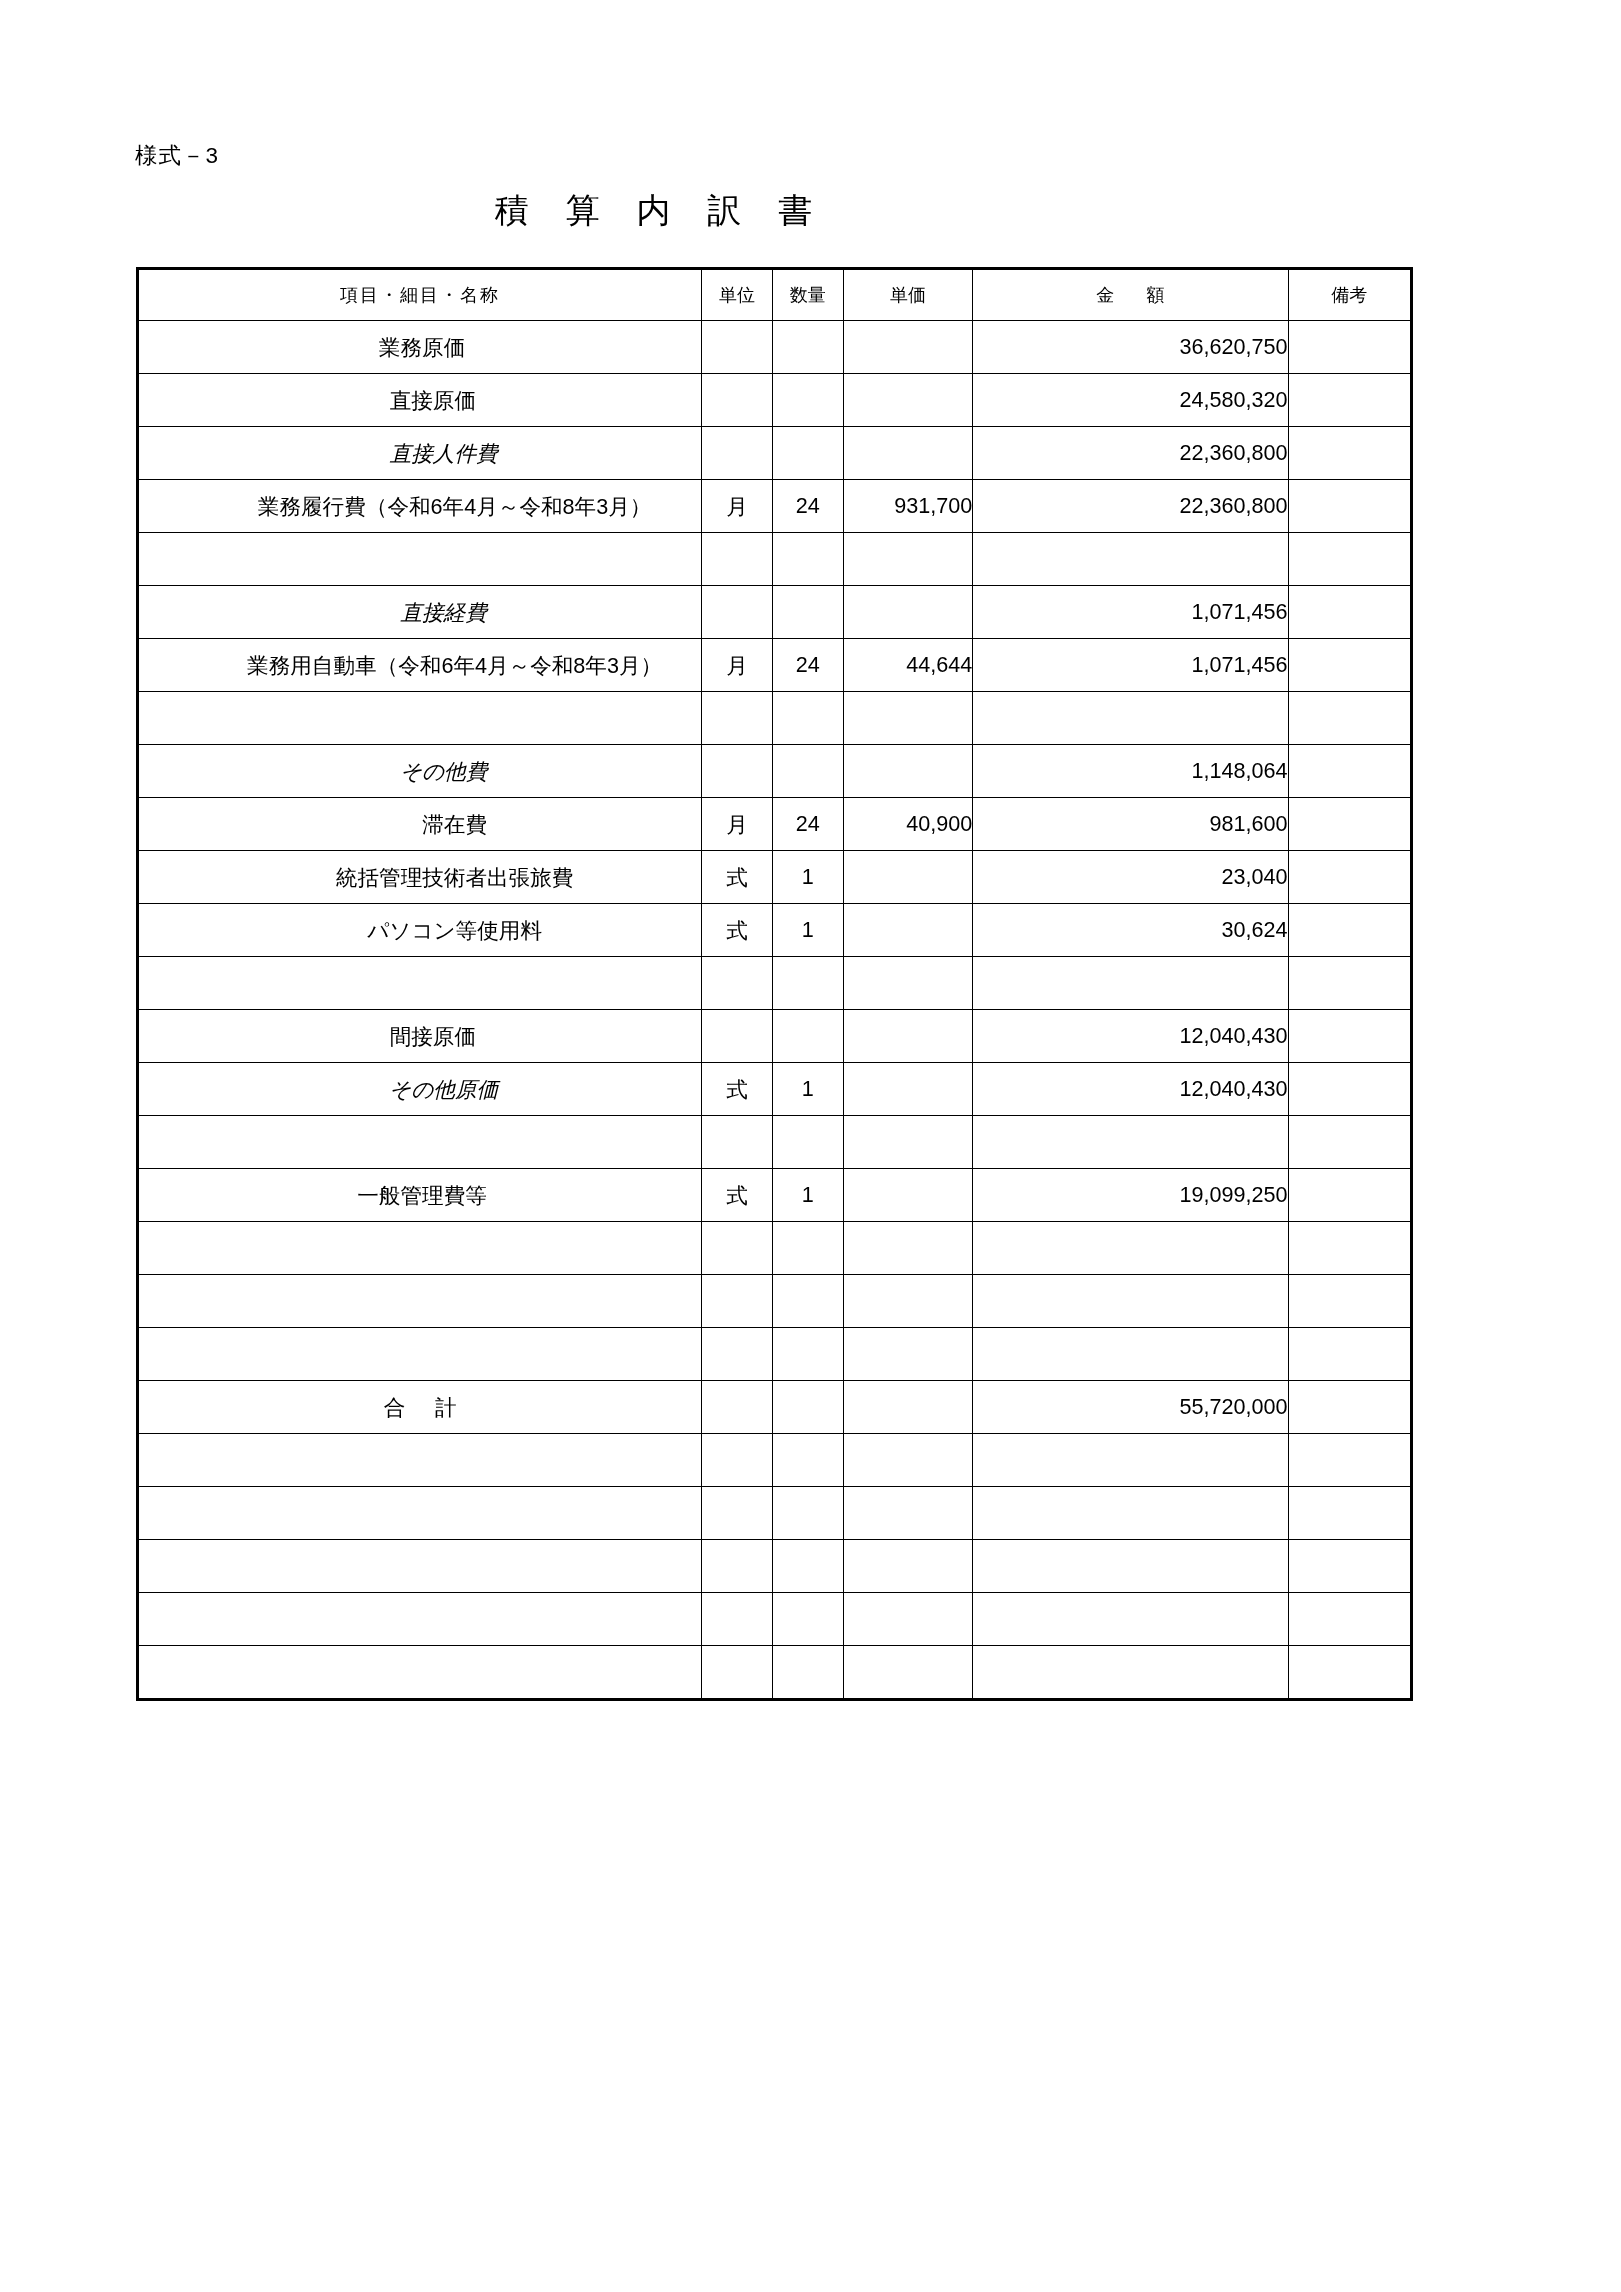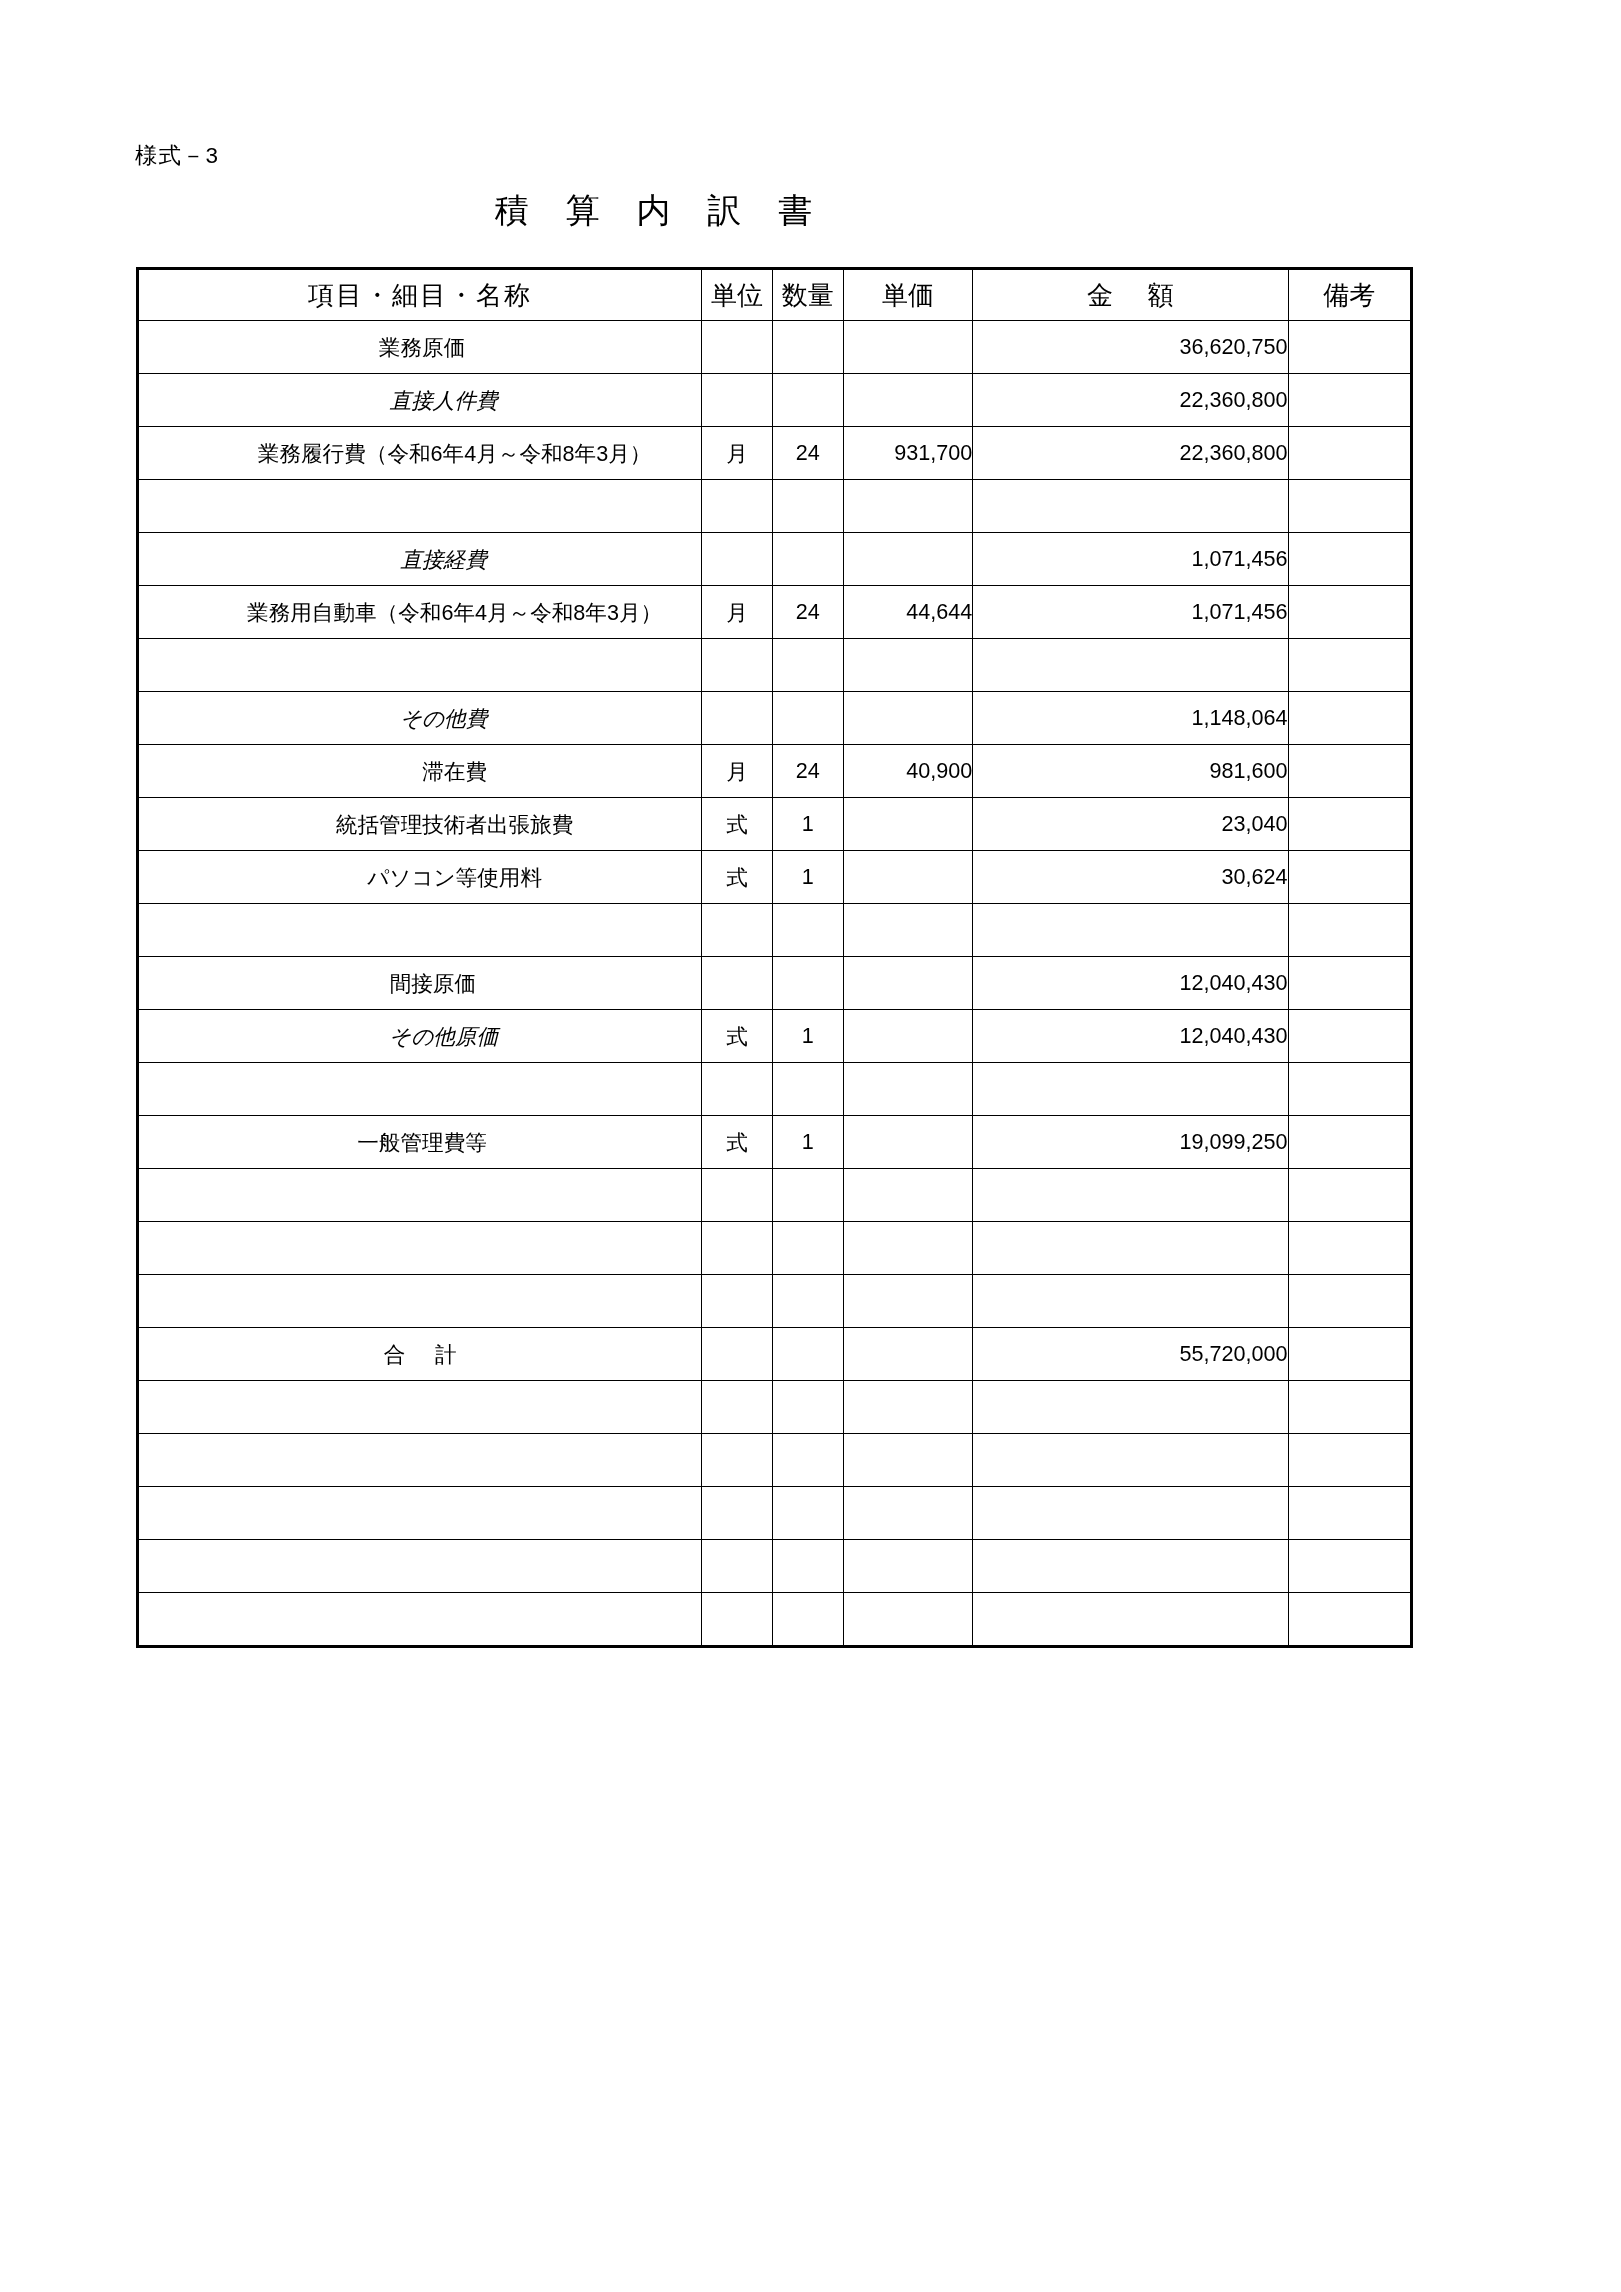--- a/index.html
+++ b/index.html
@@ -64,21 +64,21 @@
     border: 1.6px solid #000000;
     height: 53px;
     padding: 0;
     font-weight: normal;
     font-size: 21.6px;
     vertical-align: middle;
     box-sizing: border-box;
   }
   table.estimate tr.header th {
     text-align: center;
-    font-size: 26px;
+    font-size: 18px;
     height: 51px;
   }
   th.h-name { letter-spacing: 2px; }
   th.h-amt  { letter-spacing: 13.7px; text-indent: 13.7px; }
 
   td.name {
     text-align: center;
     font-size: 21.6px;
     white-space: nowrap;
     overflow: hidden;
@@ -146,20 +146,28 @@
       <tbody id="table-body">
           <tr>
             <td class="name lv0">業務原価</td>
             <td class="unit"></td>
             <td class="qty"></td>
             <td class="price"></td>
             <td class="amount">36,620,750</td>
             <td class="note"></td>
           </tr>
           <tr>
+            <td class="name lv1">直接原価</td>
+            <td class="unit"></td>
+            <td class="qty"></td>
+            <td class="price"></td>
+            <td class="amount">24,580,320</td>
+            <td class="note"></td>
+          </tr>
+          <tr>
             <td class="name lv2">直接人件費</td>
             <td class="unit"></td>
             <td class="qty"></td>
             <td class="price"></td>
             <td class="amount">22,360,800</td>
             <td class="note"></td>
           </tr>
           <tr>
             <td class="name lv3">業務履行費（令和6年4月～令和8年3月）</td>
             <td class="unit">月</td>

